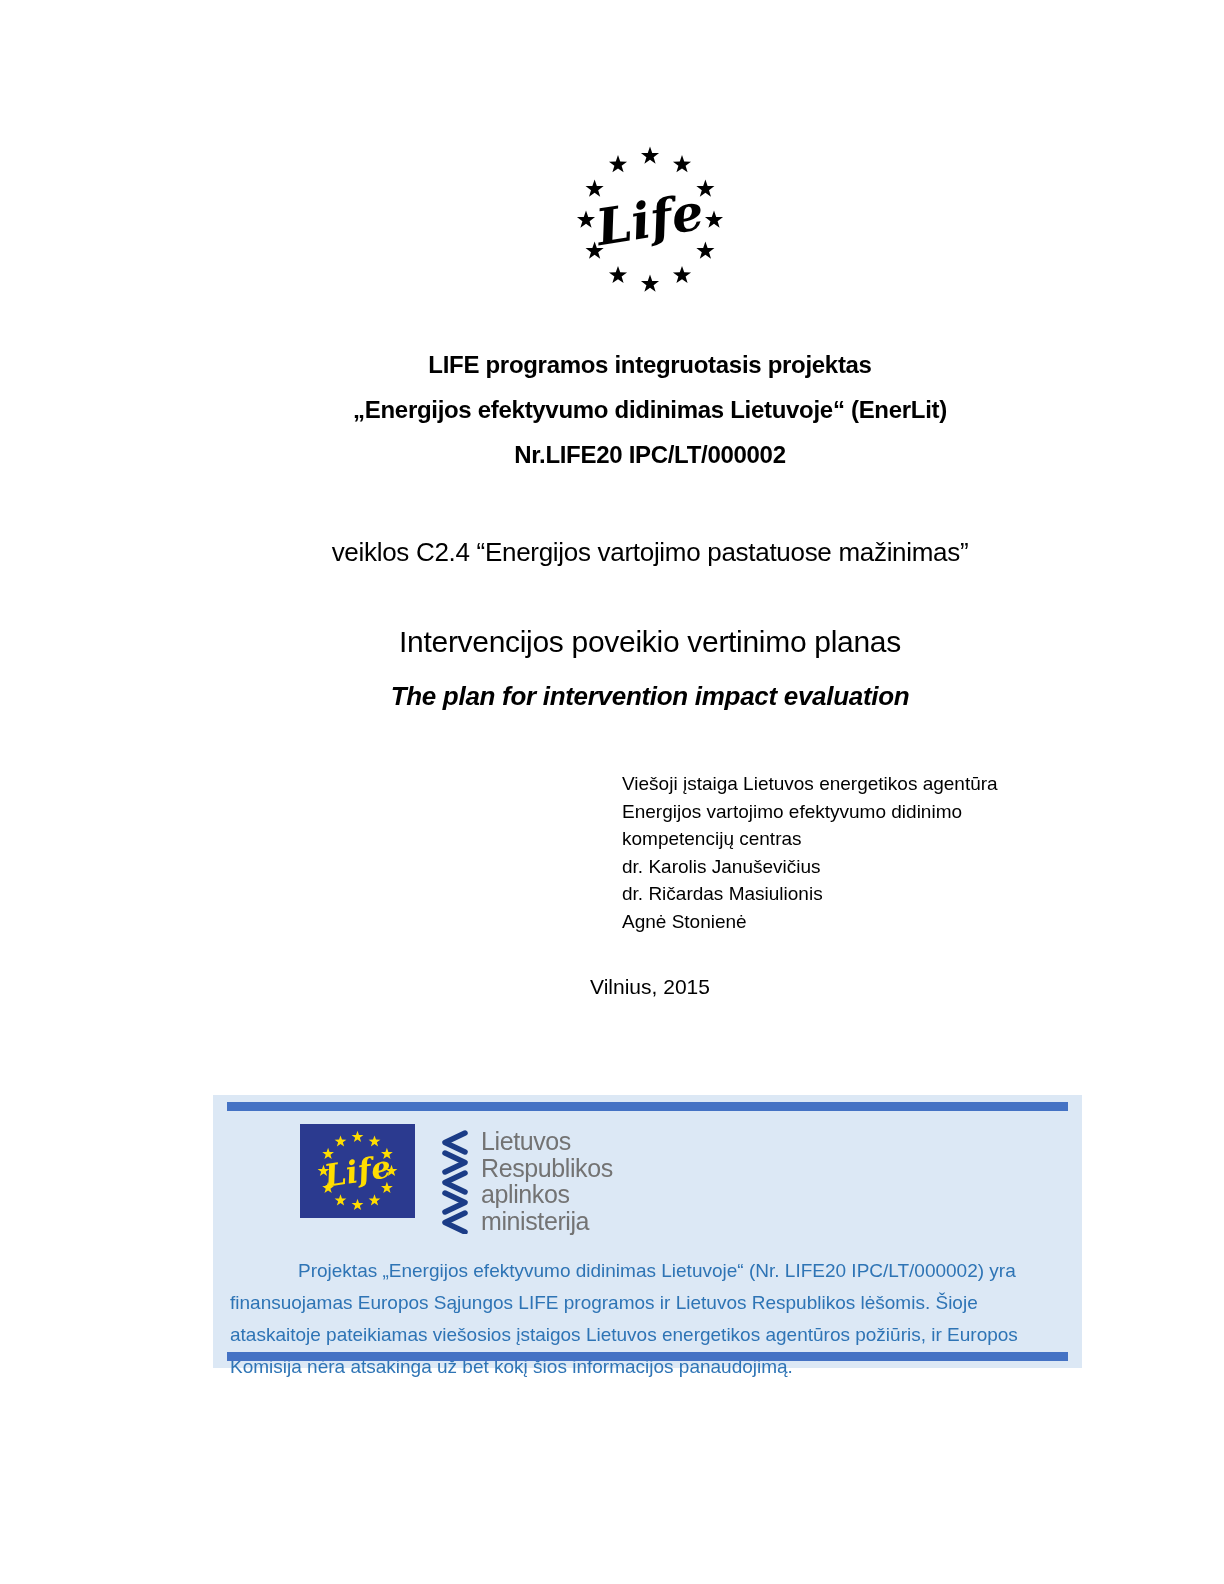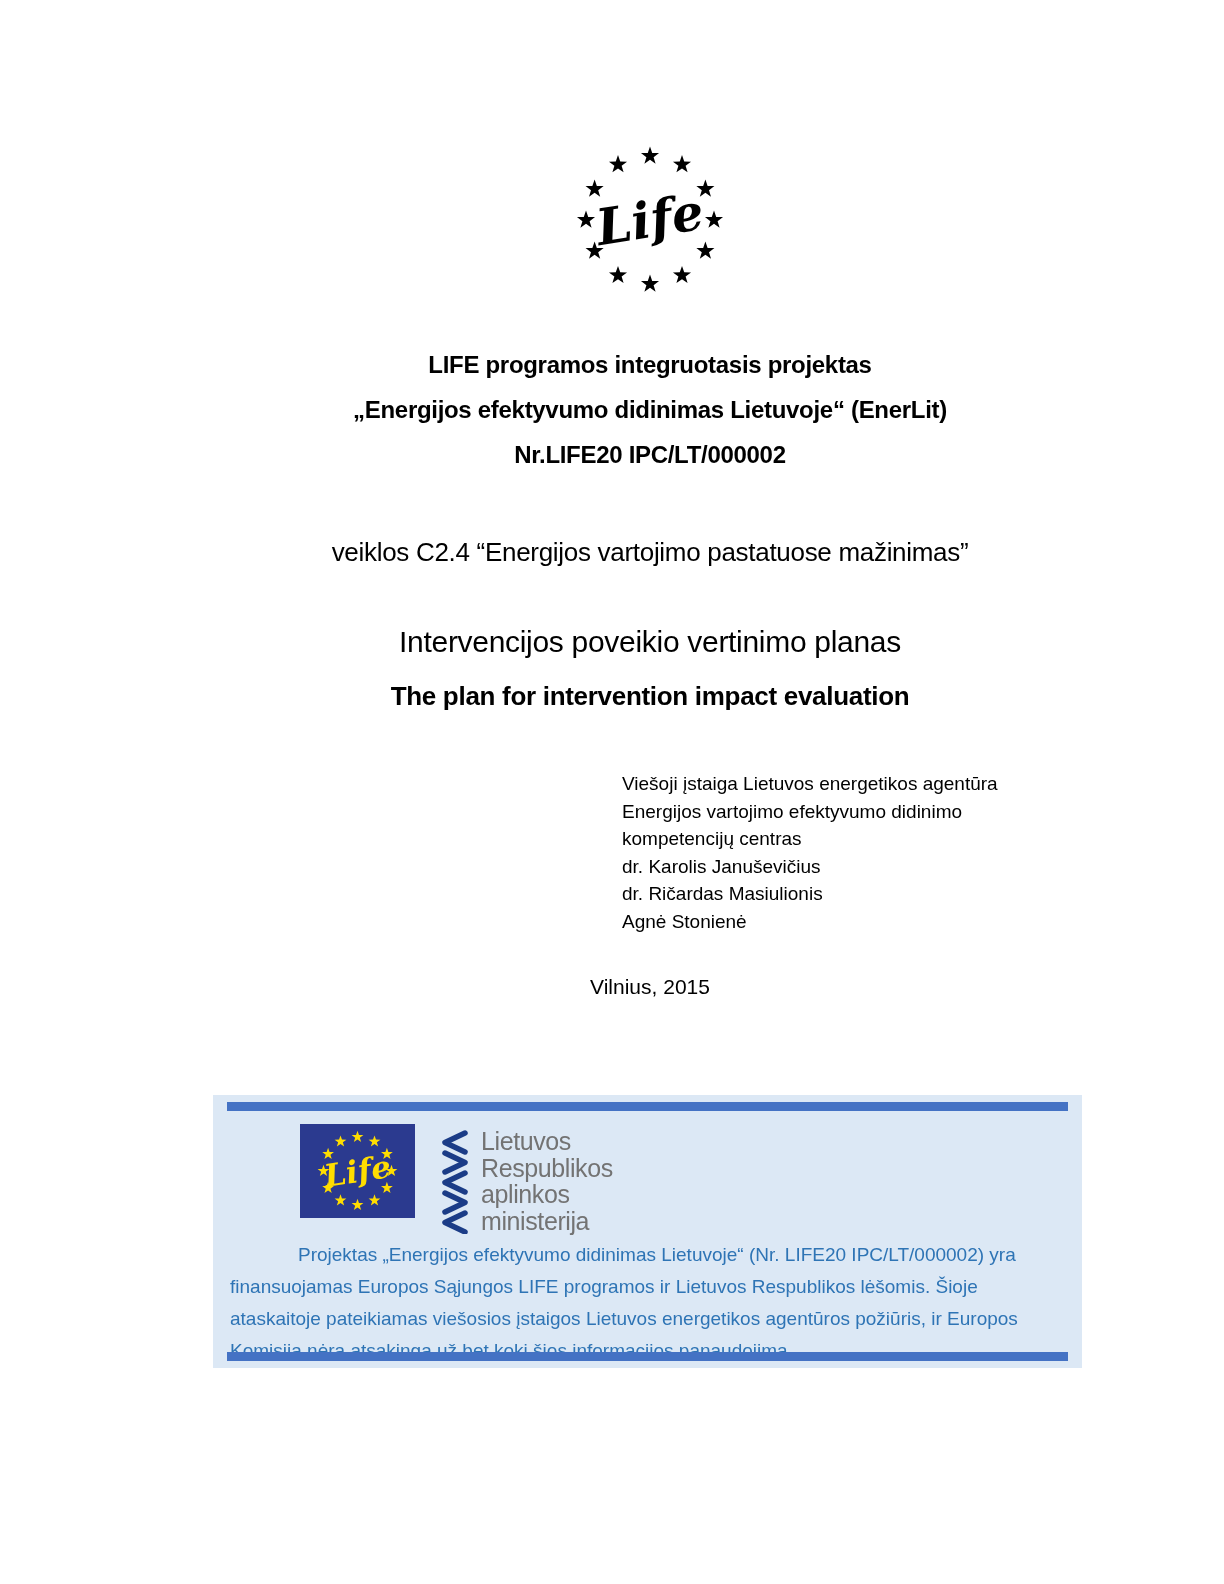--- a/index.html
+++ b/index.html
@@ -36,20 +36,21 @@
     margin-top:57px;
     font-size:30px;
     font-weight:normal;
     letter-spacing:-0.3px;
   }
   .title-en{
     margin-top:22px;
     font-size:26px;
     font-weight:bold;
     letter-spacing:-0.3px;
+    font-style:italic;
   }
   .prepared{
     margin-top:58px;
     margin-left:546px;
     text-align:left;
     font-size:19px;
     line-height:27.5px;
   }
   .place-date{
     margin-top:40px;
@@ -85,21 +86,21 @@
   .ministry-text{
     margin-left:10px;
     text-align:left;
     font-size:25px;
     line-height:26.5px;
     color:#737373;
     letter-spacing:-0.4px;
   }
   .disclaimer{
     position:absolute;
-    left:17px;top:144px;
+    left:17px;top:160px;
     width:835px;
     margin:0;
     text-align:left;
     text-indent:68px;
     font-size:19px;
     line-height:32px;
     color:#2E74B5;
   }
 </style>
 </head>

